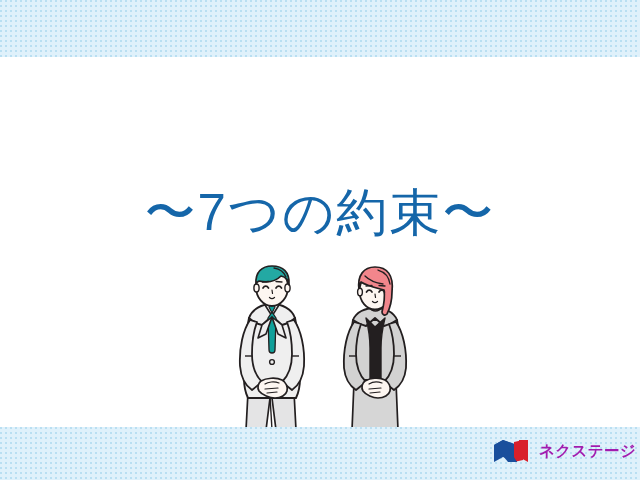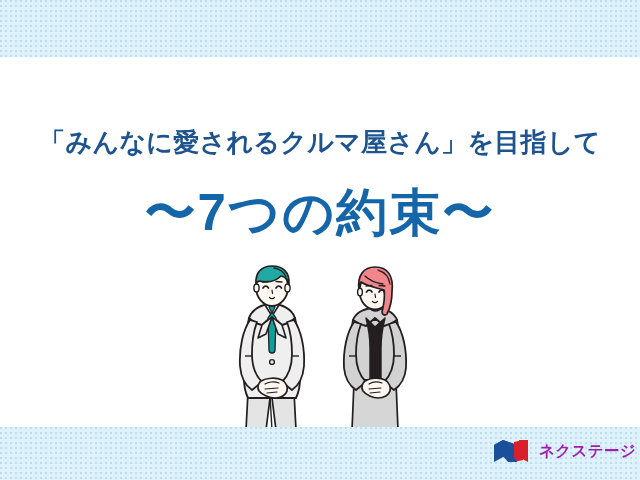--- a/index.html
+++ b/index.html
@@ -67,21 +67,21 @@
 
   
   #subtitle {
     position: absolute;
     left: 0;
     top: 185px;
     width: 640px;
     text-align: center;
     color: #1566a9;
     font-size: 51px;
-    font-weight: bold;
+    font-weight: normal;
     letter-spacing: 2px;
     line-height: 1.1;
     white-space: nowrap;
   }
 
   
   #figures {
     position: absolute;
     left: 0;
     top: 0;
@@ -116,21 +116,20 @@
 </style>
 </head>
 <body>
 
 <div id="banner">
 
   <div class="dot-band" id="band-top"></div>
 
   <div id="stage"></div>
 
-  <div id="headline">「みんなに愛されるクルマ屋さん」を目指して</div>
 
   <div id="subtitle">〜7つの約束〜</div>
 
   <svg id="figures" viewBox="0 0 640 480" width="640" height="480" aria-hidden="true">
 
     <g>
 
       <path d="M248 392 L246 430 L266 430 L270 398 Z" fill="#e4e4e5" stroke="#231f20" stroke-width="1.7" stroke-linejoin="round"></path>
       <path d="M272 398 L276 430 L296 430 L294 392 Z" fill="#e4e4e5" stroke="#231f20" stroke-width="1.7" stroke-linejoin="round"></path>
       <path d="M270 396 L272 430" fill="none" stroke="#231f20" stroke-width="1.4"></path>

